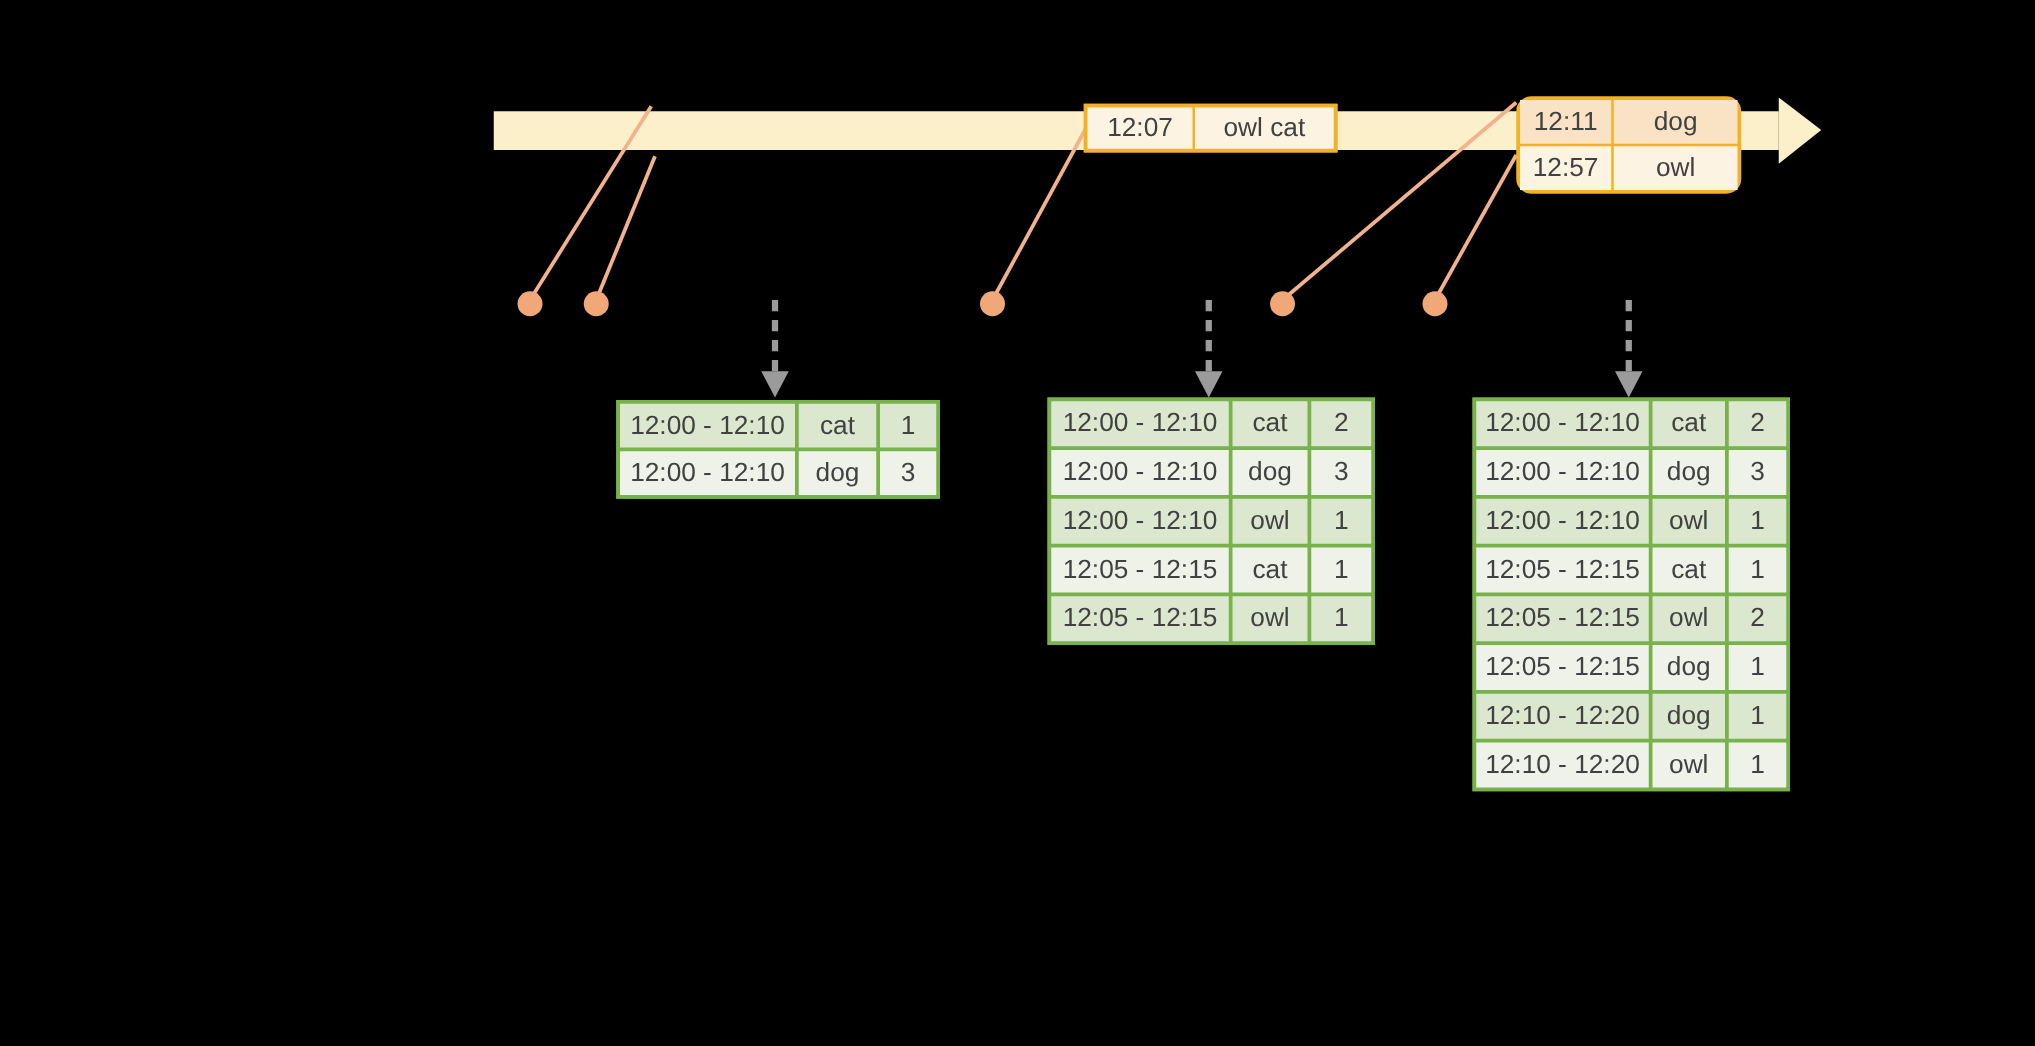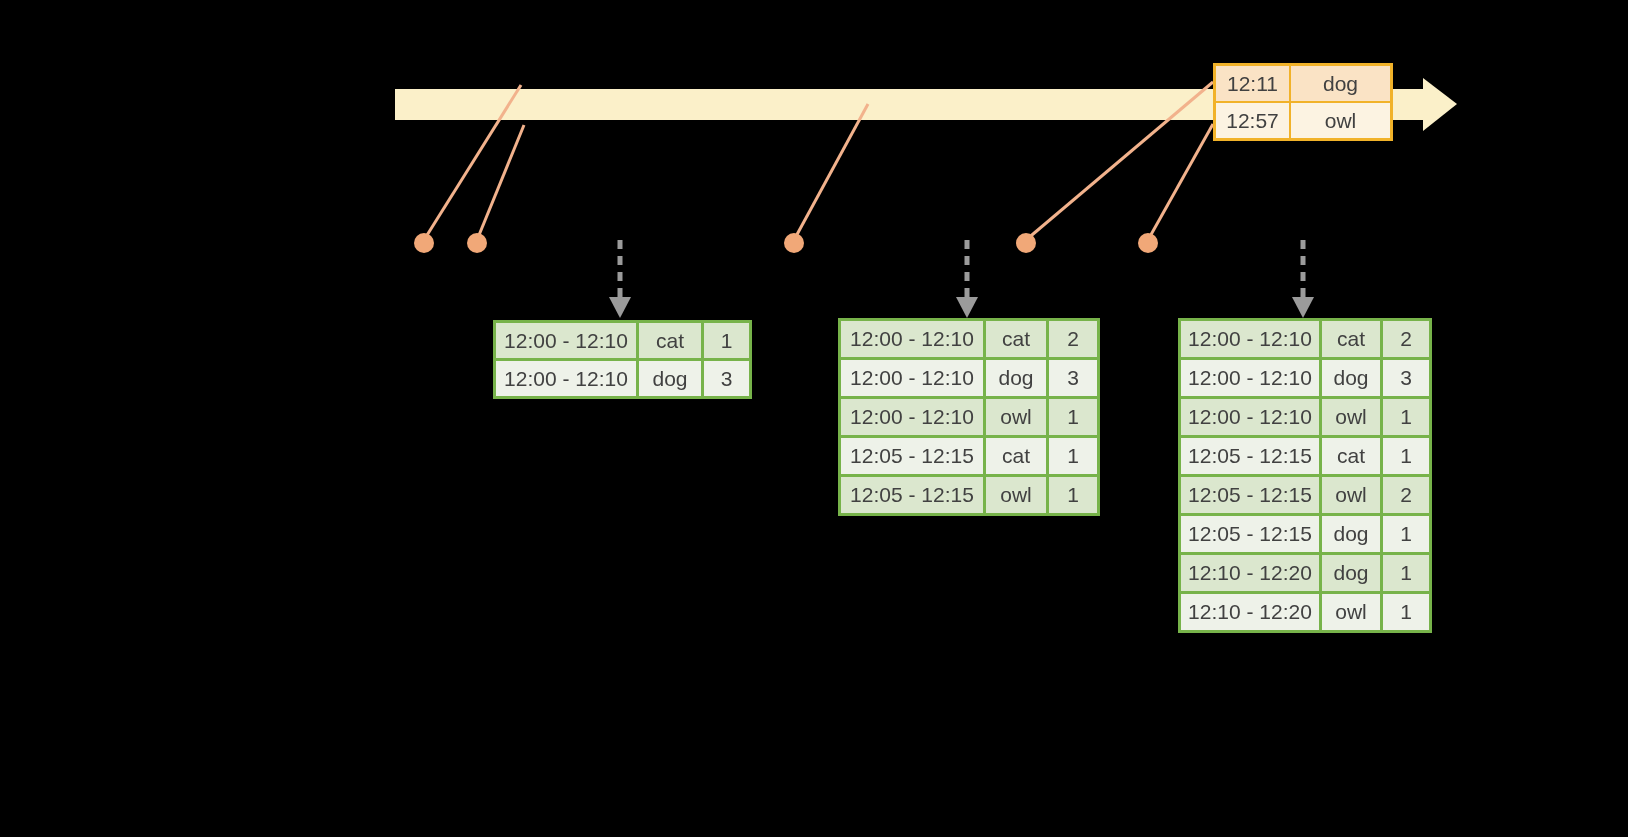--- a/index.html
+++ b/index.html
@@ -76,22 +76,28 @@
       <line class="trigger-line" x1="967" y1="240" x2="967" y2="300"></line>
       <path class="trigger-head" d="M956,297 L967,318 L978,297 Z"></path>
     </g>
     <g>
       <line class="trigger-line" x1="1303" y1="240" x2="1303" y2="300"></line>
       <path class="trigger-head" d="M1292,297 L1303,318 L1314,297 Z"></path>
     </g>
   </svg>
 
 
+  <div class="tbl etbl" style="left:867px;top:83px;grid-template-columns:84px 111px;grid-auto-rows:33px;">
+    <div class="trow l">
+      <div class="cell">12:07</div>
+      <div class="cell">owl cat</div>
+    </div>
+  </div>
 
-  <div class="tbl etbl" style="left:1213px;top:63px;grid-template-columns:73px 99px;grid-auto-rows:35px;">
+  <div class="tbl etbl" style="left:1213px;top:77px;grid-template-columns:73px 99px;grid-auto-rows:35px;border-radius:12px;">
     <div class="trow d">
       <div class="cell">12:11</div>
       <div class="cell">dog</div>
     </div>
     <div class="trow l">
       <div class="cell">12:57</div>
       <div class="cell">owl</div>
     </div>
   </div>
 

